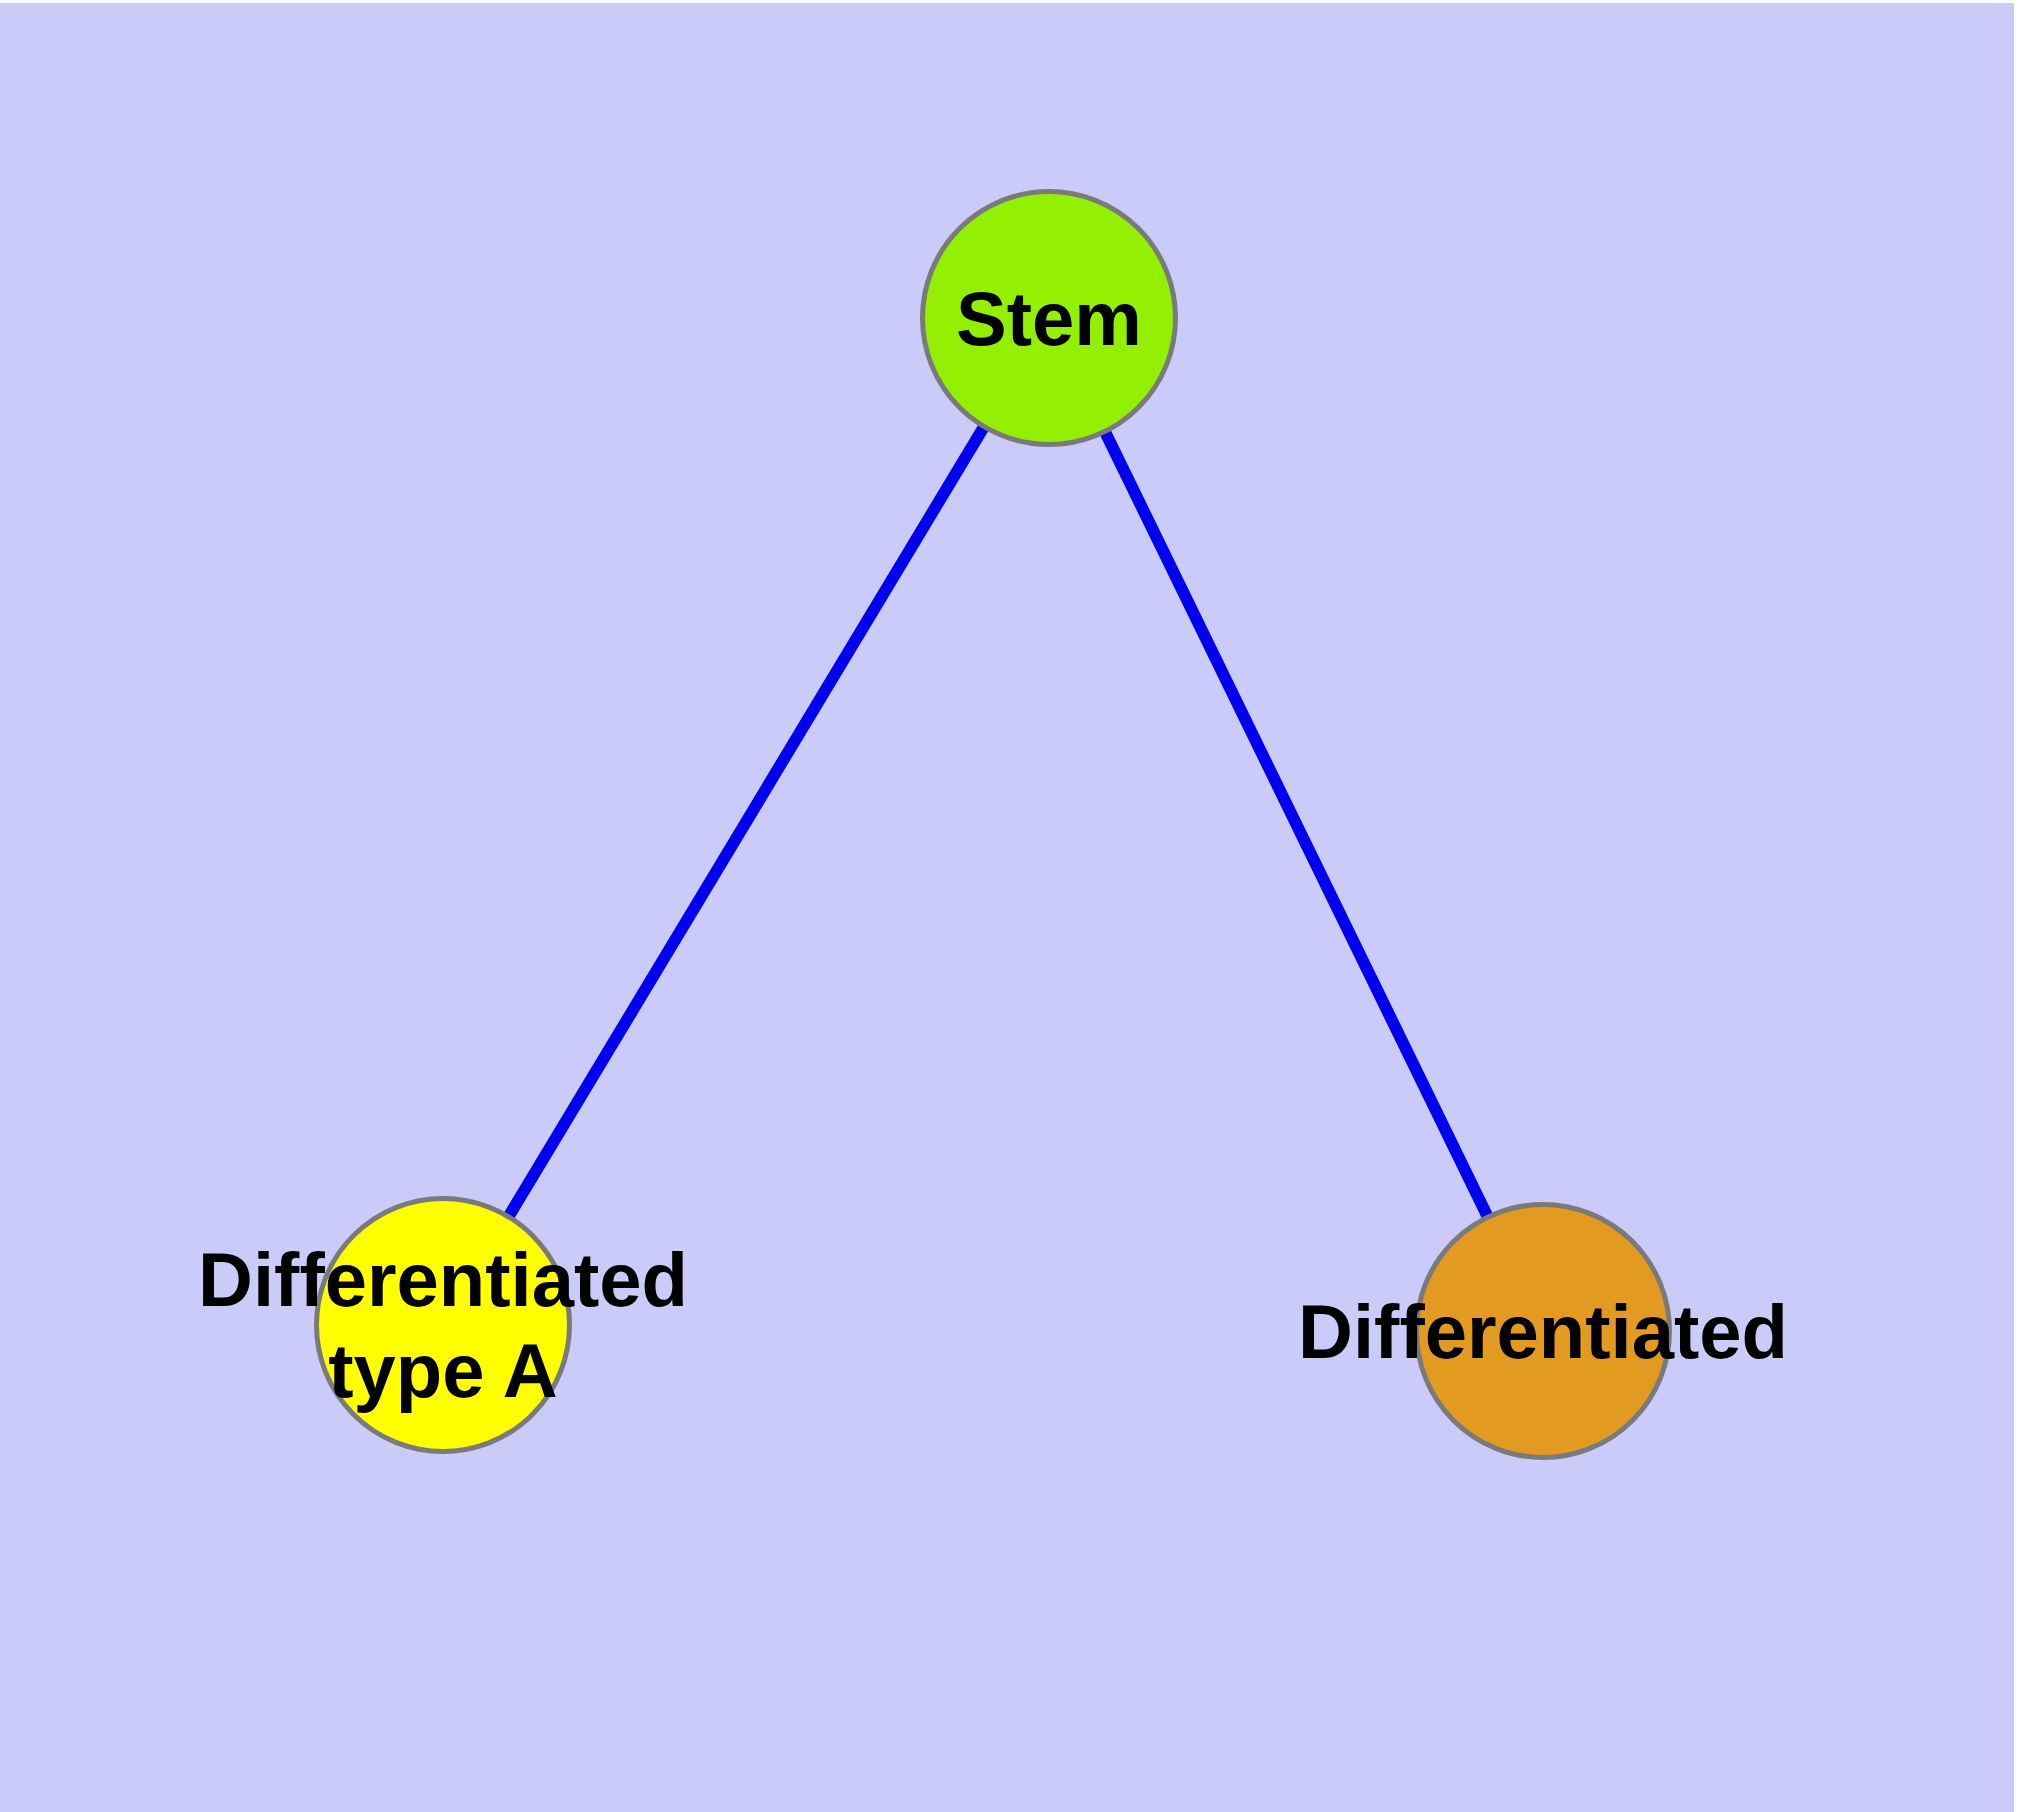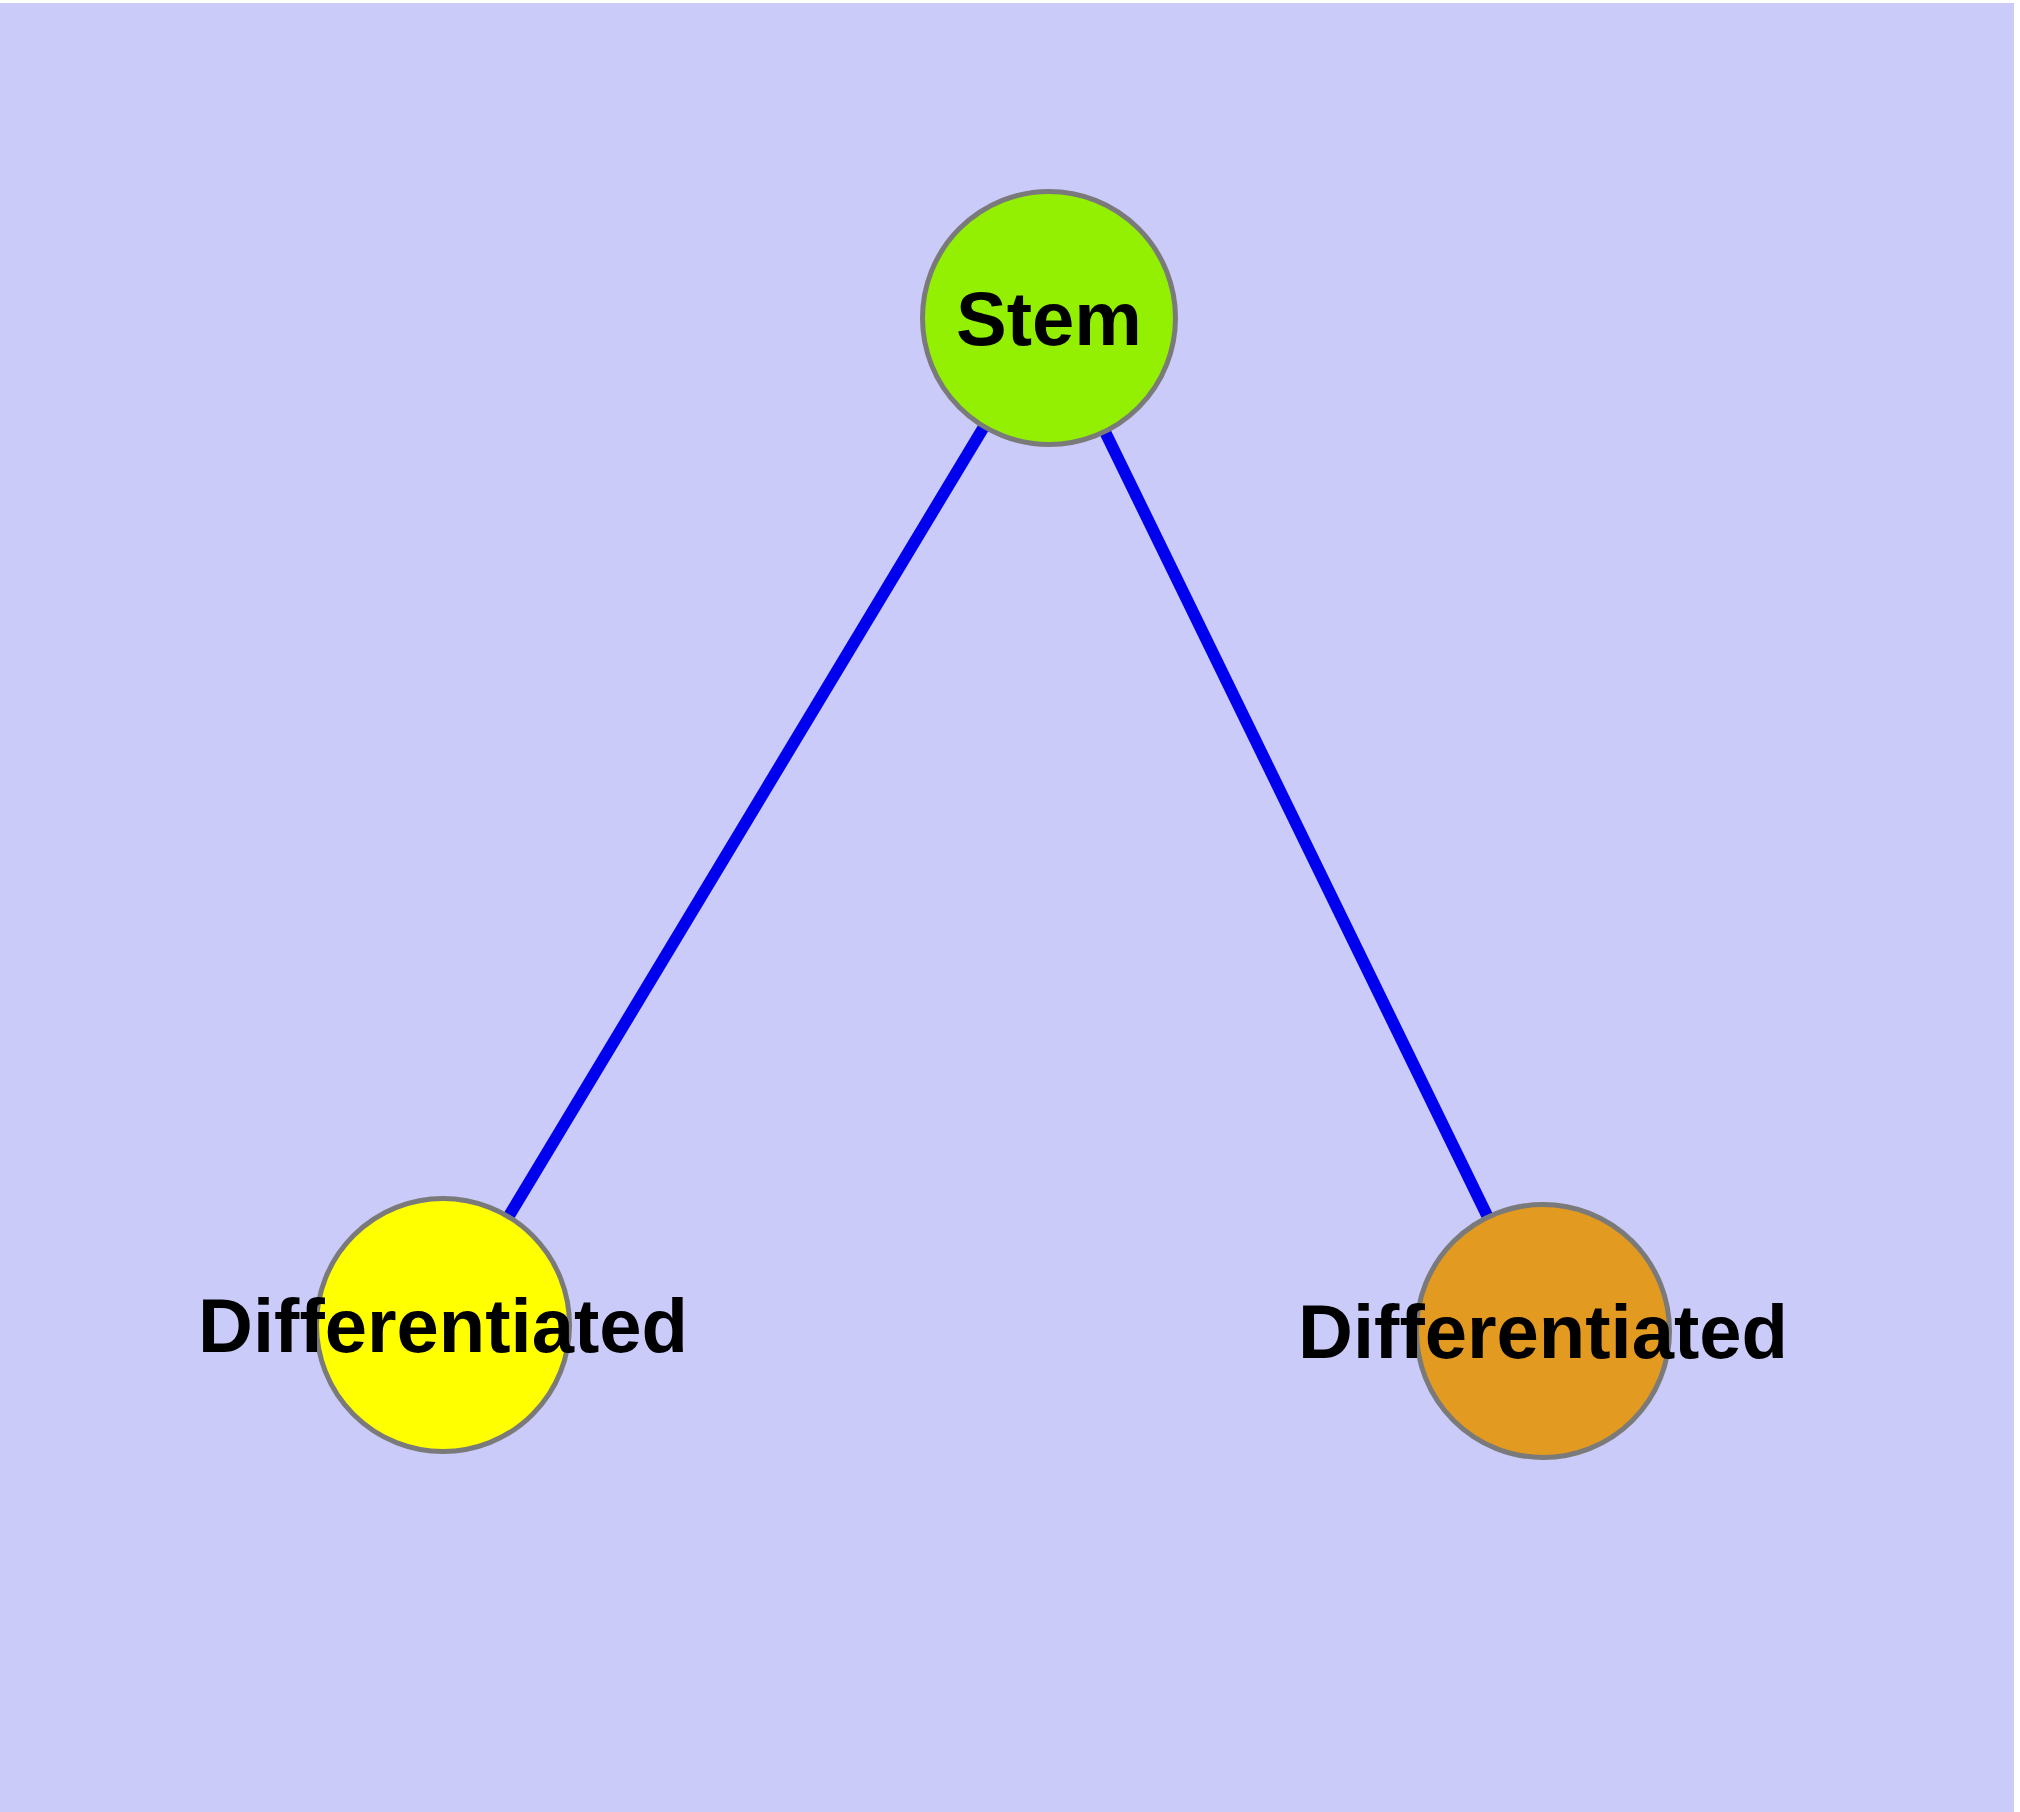--- a/index.html
+++ b/index.html
@@ -69,20 +69,21 @@
 
   <div class="node node-stem" style="background: rgb(147, 240, 3); border-color: rgb(122, 122, 122);">
     <div class="node-label" style="color: rgb(0, 0, 0);">
       <div>Stem</div>
     </div>
   </div>
 
   <div class="node node-tda" style="background: rgb(255, 255, 0); border-color: rgb(122, 122, 122);">
     <div class="node-label" style="color: rgb(0, 0, 0);">
       <div>Differentiated</div>
+      <div>type A</div>
     </div>
   </div>
 
   <div class="node node-tdb" style="background: rgb(226, 154, 32); border-color: rgb(122, 122, 122);">
     <div class="node-label" style="color: rgb(0, 0, 0);">
       <div>Differentiated</div>
     </div>
   </div>
 
 </div>

